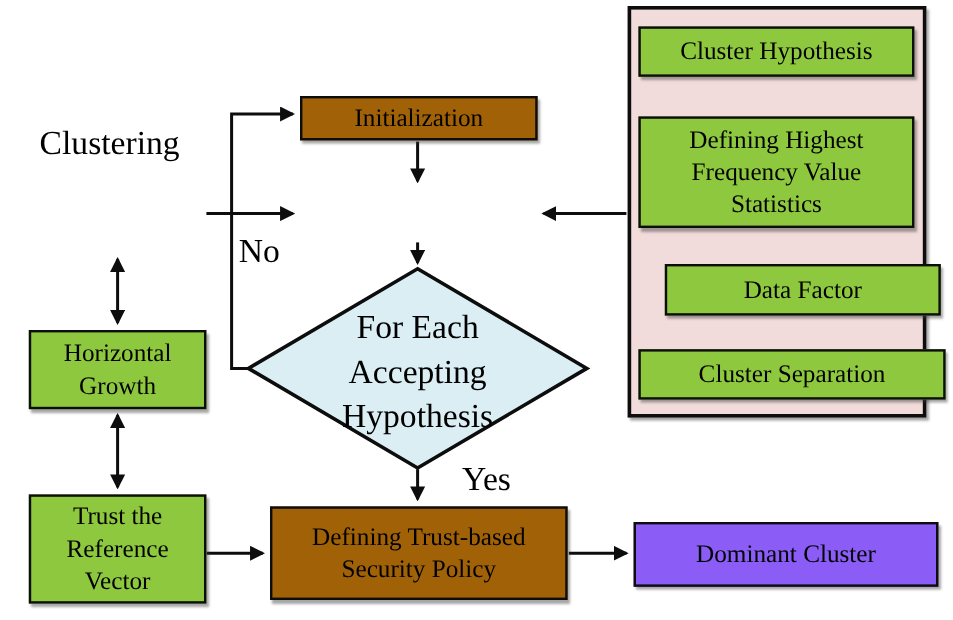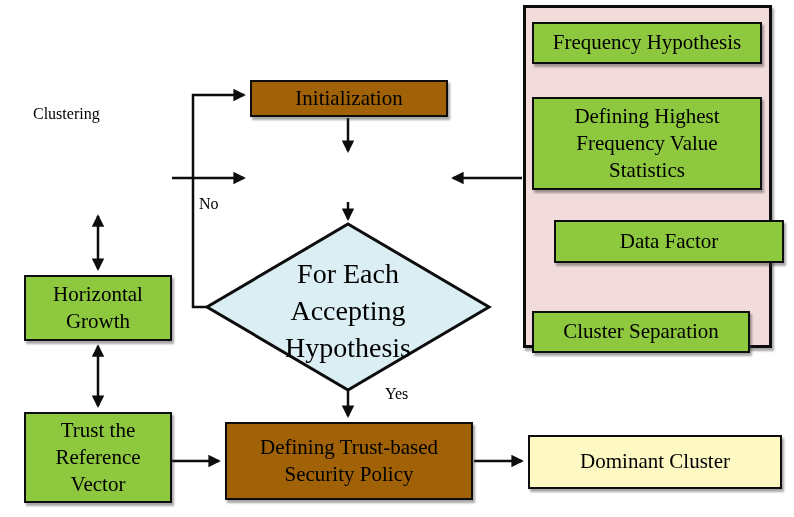--- a/index.html
+++ b/index.html
@@ -11,27 +11,27 @@
   .layer{position:absolute;left:0;top:0;width:794px;height:517px;}
   .node{
     position:absolute;display:flex;align-items:center;justify-content:center;
     text-align:center;border:2.5px solid #0d0d0d;font-size:21px;line-height:1.3;
     box-shadow:2px 3px 2px rgba(60,60,60,0.45);
     box-sizing:border-box;
   }
   .green{background:#8dc externals;}
   .node.green{background:#8dc83f;}
   .node.blue{background:#a16207;}
-  .node.bluedark{background:#fef9c3;}
+  .node.bluedark{background:#8b5cf6;}
   .panel{
     position:absolute;background:#f2dcdb;border:3px solid #0d0d0d;
     box-shadow:2px 3px 2px rgba(60,60,60,0.45);box-sizing:border-box;
   }
   .freelabel{
-    position:absolute;font-size:16px;line-height:1.1;white-space:nowrap;
+    position:absolute;font-size:28px;line-height:1.1;white-space:nowrap;
   }
   .diamond-text{
     position:absolute;left:276px;top:256px;width:144px;text-align:center;
     font-size:28px;line-height:1.32;
   }
 </style>
 </head>
 <body>
 
 <div class="stage">
@@ -88,25 +88,25 @@
   </div>
   <div class="diamond-text">For Each Accepting Hypothesis</div>
   <div class="node blue" style="left:225px;top:422px;width:248px;height:78px;padding:0 28px;justify-content:center;">
     <span>Defining Trust-based Security Policy</span>
   </div>
   <div class="node bluedark" style="left:528px;top:435px;width:254px;height:54px;">
     <span>Dominant Cluster</span>
   </div>
 
   <div class="node green" style="left:532px;top:22px;width:230px;height:42px;">
-    <span>Frequency Hypothesis</span>
+    <span>Cluster Hypothesis</span>
   </div>
   <div class="node green" style="left:532px;top:97px;width:230px;height:93px;padding:0 9px;">
     <span>Defining Highest Frequency Value Statistics</span>
   </div>
   <div class="node green" style="left:532px;top:220px;width:230px;height:43px;margin-left:22px;">
     <span>Data Factor</span>
   </div>
-  <div class="node green" style="left:532px;top:291px;width:218px;height:42px;margin-top:20px;">
+  <div class="node green" style="left:532px;top:291px;width:256px;height:42px;">
     <span>Cluster Separation</span>
   </div>
 
 </div>
 
 </body></html>

